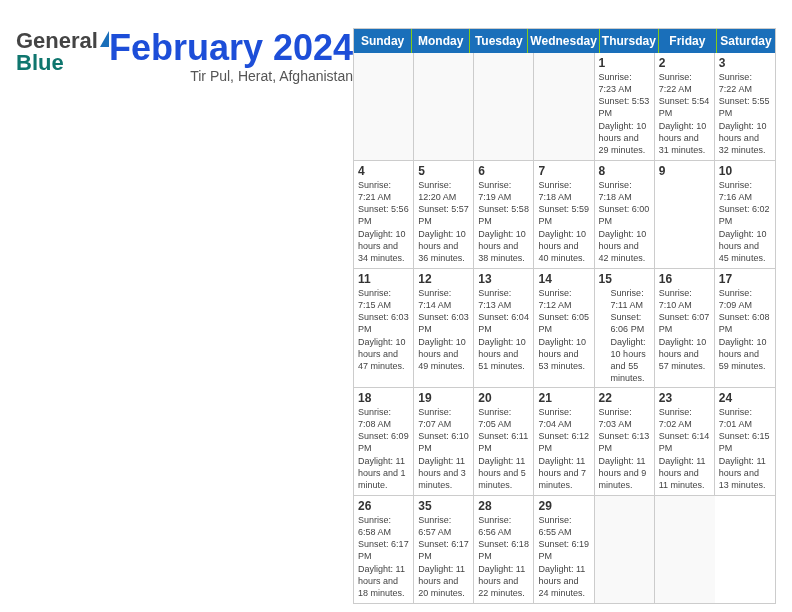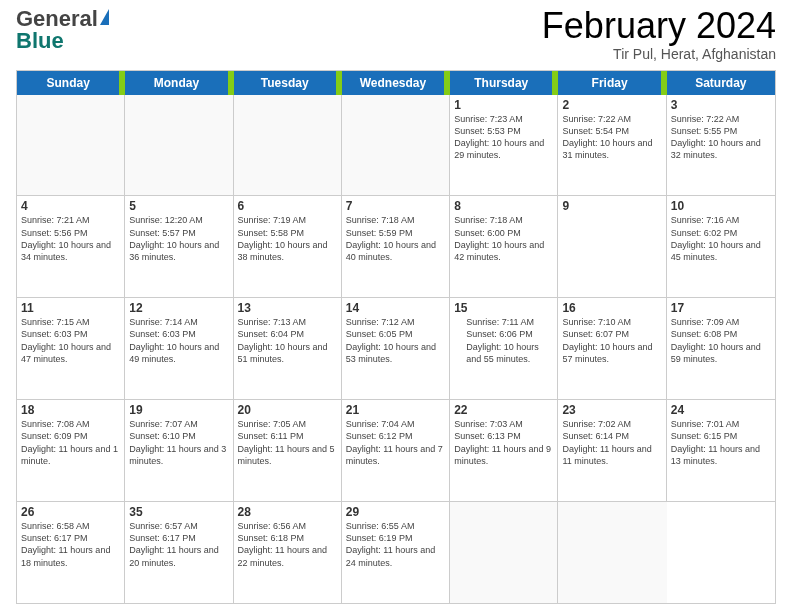--- a/index.html
+++ b/index.html
@@ -6,44 +6,44 @@
     body {
       font-family: Arial, sans-serif;
       background: #fff;
       width: 792px;
       height: 612px;
       overflow: hidden;
     }
     .page {
       width: 792px;
       height: 612px;
-      padding: 6px 16px 8px 16px;
-      display: flex;
-      flex-direction: column;
+      padding: 28px 16px 8px 16px;
+      display: flex;
+      flex-direction: row;
     }
     .header {
       display: flex;
       justify-content: space-between;
       align-items: flex-start;
       margin-bottom: 8px;
     }
     .logo {
       display: flex;
       flex-direction: column;
       align-items: flex-start;
     }
     .logo-general { color: #333; }
     .logo-blue { color: #1a6fba; }
     .title-block {
       text-align: right;
     }
     .calendar-title {
       font-size: 36px;
-      font-weight: normal;
-      color: #000000;
+      font-weight: bold;
+      color: #1d4ed8;
       line-height: 1.1;
     }
     .calendar-subtitle {
       font-size: 14px;
       color: #555;
     }
     .calendar {
       flex: 1;
       display: flex;
       flex-direction: column;
@@ -53,21 +53,21 @@
       display: grid;
       grid-template-columns: repeat(7, 1fr);
       background: #1a6fba;
     }
     .cal-header-cell {
       color: #fff;
       font-size: 12px;
       font-weight: bold;
       text-align: center;
       padding: 5px 2px;
-      border-right: 6px solid #84cc16;
+      border-right: 1px solid #84cc16;
     }
     .cal-header-cell:last-child { border-right: none; }
     .cal-body {
       flex: 1;
       display: flex;
       flex-direction: column;
     }
     .cal-week {
       display: grid;
       grid-template-columns: repeat(7, 1fr);

